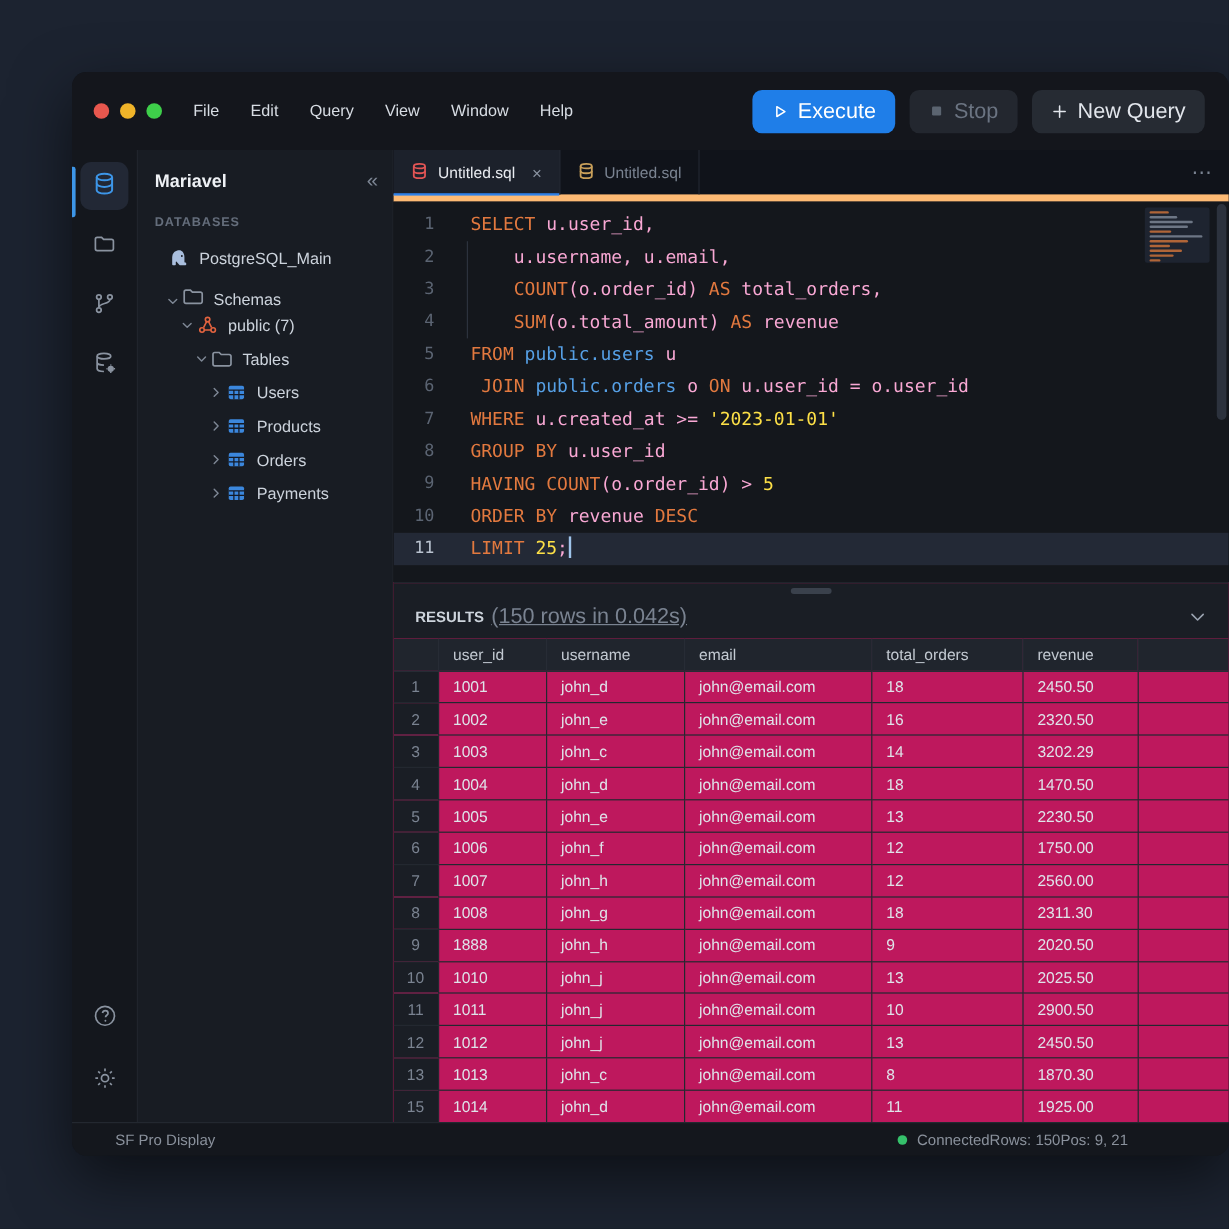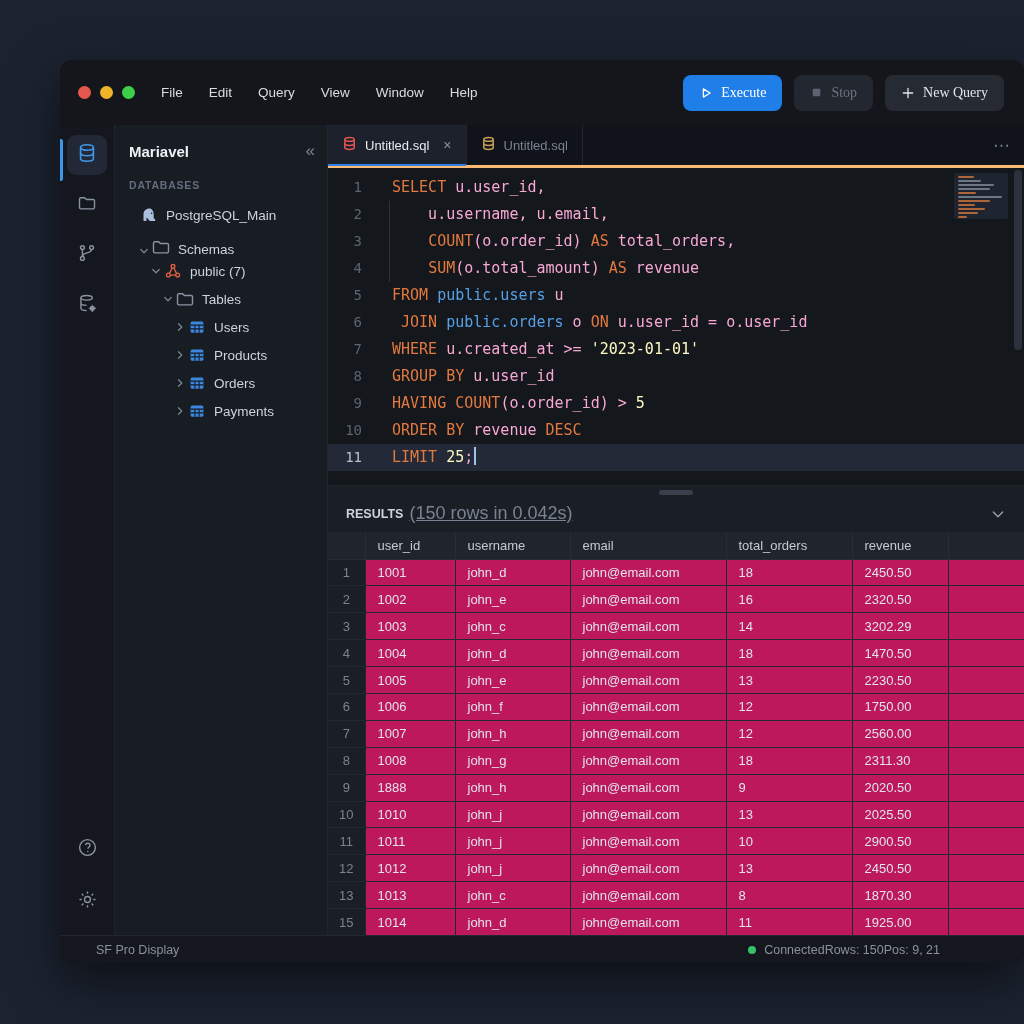--- a/index.html
+++ b/index.html
@@ -11,21 +11,21 @@
             box-shadow:0 18px 50px rgba(0,0,0,.55); display:flex; flex-direction:column; }
 
   
   .menubar { height:65px; flex:0 0 65px; display:flex; align-items:center; background:#14161c; padding:0 20px 0 18px;justify-content:center; }
   .traffic { display:flex; gap:9px; margin-right:26px; }
   .light { width:13px; height:13px; border-radius:50%; }
   .menus { display:flex; gap:26px; }
   .menu-item { font-size:13.5px; color:#d7dce3; cursor:default; }
   .actions { margin-left:auto; display:flex; gap:12px; align-items:center; }
   .btn { display:flex; align-items:center; gap:8px; height:36px; padding:0 16px;
-         border-radius:8px; font-size:14px; border:none; cursor:pointer;font-family:Liberation Serif, serif; }
+         border-radius:8px; font-size:18px; border:none; cursor:pointer; }
   .btn-execute { background:#1f7ee8; color:#fff; }
   .btn-stop { background:#23272f; color:#6b7482; }
   .btn-new { background:#262b33; color:#e2e6ec; }
   .btn svg { display:block; }
 
   
   .content { flex:1; display:flex; min-height:0; }
   .rail { width:55px; flex:0 0 55px; background:#14171d; border-right:1px solid #20242c;
           display:flex; flex-direction:column; align-items:center; padding-top:10px; position:relative; }
   .rail-item { width:40px; height:40px; margin-bottom:10px; border-radius:9px; display:flex;
@@ -39,36 +39,36 @@
   .side-head { display:flex; align-items:center; padding:4px 14px 10px 14px; }
   .side-title { font-size:15px; font-weight:bold; color:#eef1f5; }
   .collapse { margin-left:auto; color:#7d8694; font-size:17px; letter-spacing:-2px; cursor:pointer; }
   .side-section { font-size:10.5px; font-weight:bold; letter-spacing:.8px; color:#646d7b; padding:8px 14px 10px 14px; }
   .tree-row { display:flex; align-items:center; height:28px; font-size:13.5px; color:#ccd3dc; cursor:pointer; }
   .tree-chevron { width:14px; display:flex; justify-content:center; color:#7d8694; flex:0 0 14px; }
   .tree-icon { width:20px; display:flex; justify-content:center; margin-right:7px; flex:0 0 20px; }
 
   
   .main { flex:1; display:flex; flex-direction:column; min-width:0; background:#14171c; }
-  .tabbar { height:43px; flex:0 0 43px; background:#10131a; display:flex; align-items:stretch; position:relative; border-bottom:3px solid #fdba74;text-align:right; }
+  .tabbar { height:43px; flex:0 0 43px; background:#10131a; display:flex; align-items:stretch; position:relative; border-bottom:6px solid #fdba74;text-align:right; }
   .tab { display:flex; align-items:center; gap:8px; padding:0 14px; font-size:13px; color:#7a8391;
          border-right:1px solid #222731; cursor:pointer; position:relative; }
   .tab.active { background:#1c212b; color:#e8ebf0; }
   .tab.active::after { content:""; position:absolute; left:0; right:0; bottom:-1px; height:2px; background:#2f81e8; }
   .tab-close { margin-left:6px; color:#8a93a0; font-size:14px; }
   .tab-overflow { position:absolute; right:14px; top:0; bottom:0; display:flex; align-items:center; color:#7a8391; font-size:17px; cursor:pointer; }
 
   .editor { position:relative; height:317px; flex:0 0 317px; background:#14171c; font-family:"DejaVu Sans Mono", monospace; overflow:hidden; }
   .code-area { padding-top:6px; }
   .codeline { display:flex; height:27px; line-height:27px; font-size:15px; white-space:pre; }
   .codeline.current { background:#232936; }
   .gutter { width:44px; flex:0 0 44px; text-align:right; padding-right:10px; color:#5b6472; font-size:14px; }
   .codeline.current .gutter { color:#b9c2cf; }
   .codetext { padding-left:20px; }
-  .tok-k { color:#e2793f; } .tok-p { color:#f9a8d4; } .tok-b { color:#56a0e6; } .tok-s { color:#fef9c3; }
+  .tok-k { color:#e2793f; } .tok-p { color:#f9a8d4; } .tok-b { color:#56a0e6; } .tok-s { color:#fde047; }
   .cursor { display:inline-block; width:2px; height:18px; background:#9fc4ea; vertical-align:-3px; margin-left:1px; }
   .indent-guide { position:absolute; left:61px; top:33px; width:1px; height:81px; background:#2c323d; }
   .minimap { position:absolute; right:16px; top:5px; width:54px; height:46px; background:#1e2430; border-radius:2px; padding:3px 4px; }
   .mini-line { height:2px; border-radius:1px; margin-bottom:2px; }
   .vscroll { position:absolute; right:2px; top:2px; width:8px; height:180px; background:#2c323d; border-radius:4px; }
 
   
   .results { flex:1; display:flex; flex-direction:column; min-height:0; background:#be185d; border-top:1px solid #20242c; }
   .results-head { height:46px; flex:0 0 46px; display:flex; flex-direction:column; background:#1a1e25; }
   .drag-pill { width:34px; height:5px; border-radius:3px; background:#3a414c; margin:4px auto 0 auto; cursor:row-resize; }

